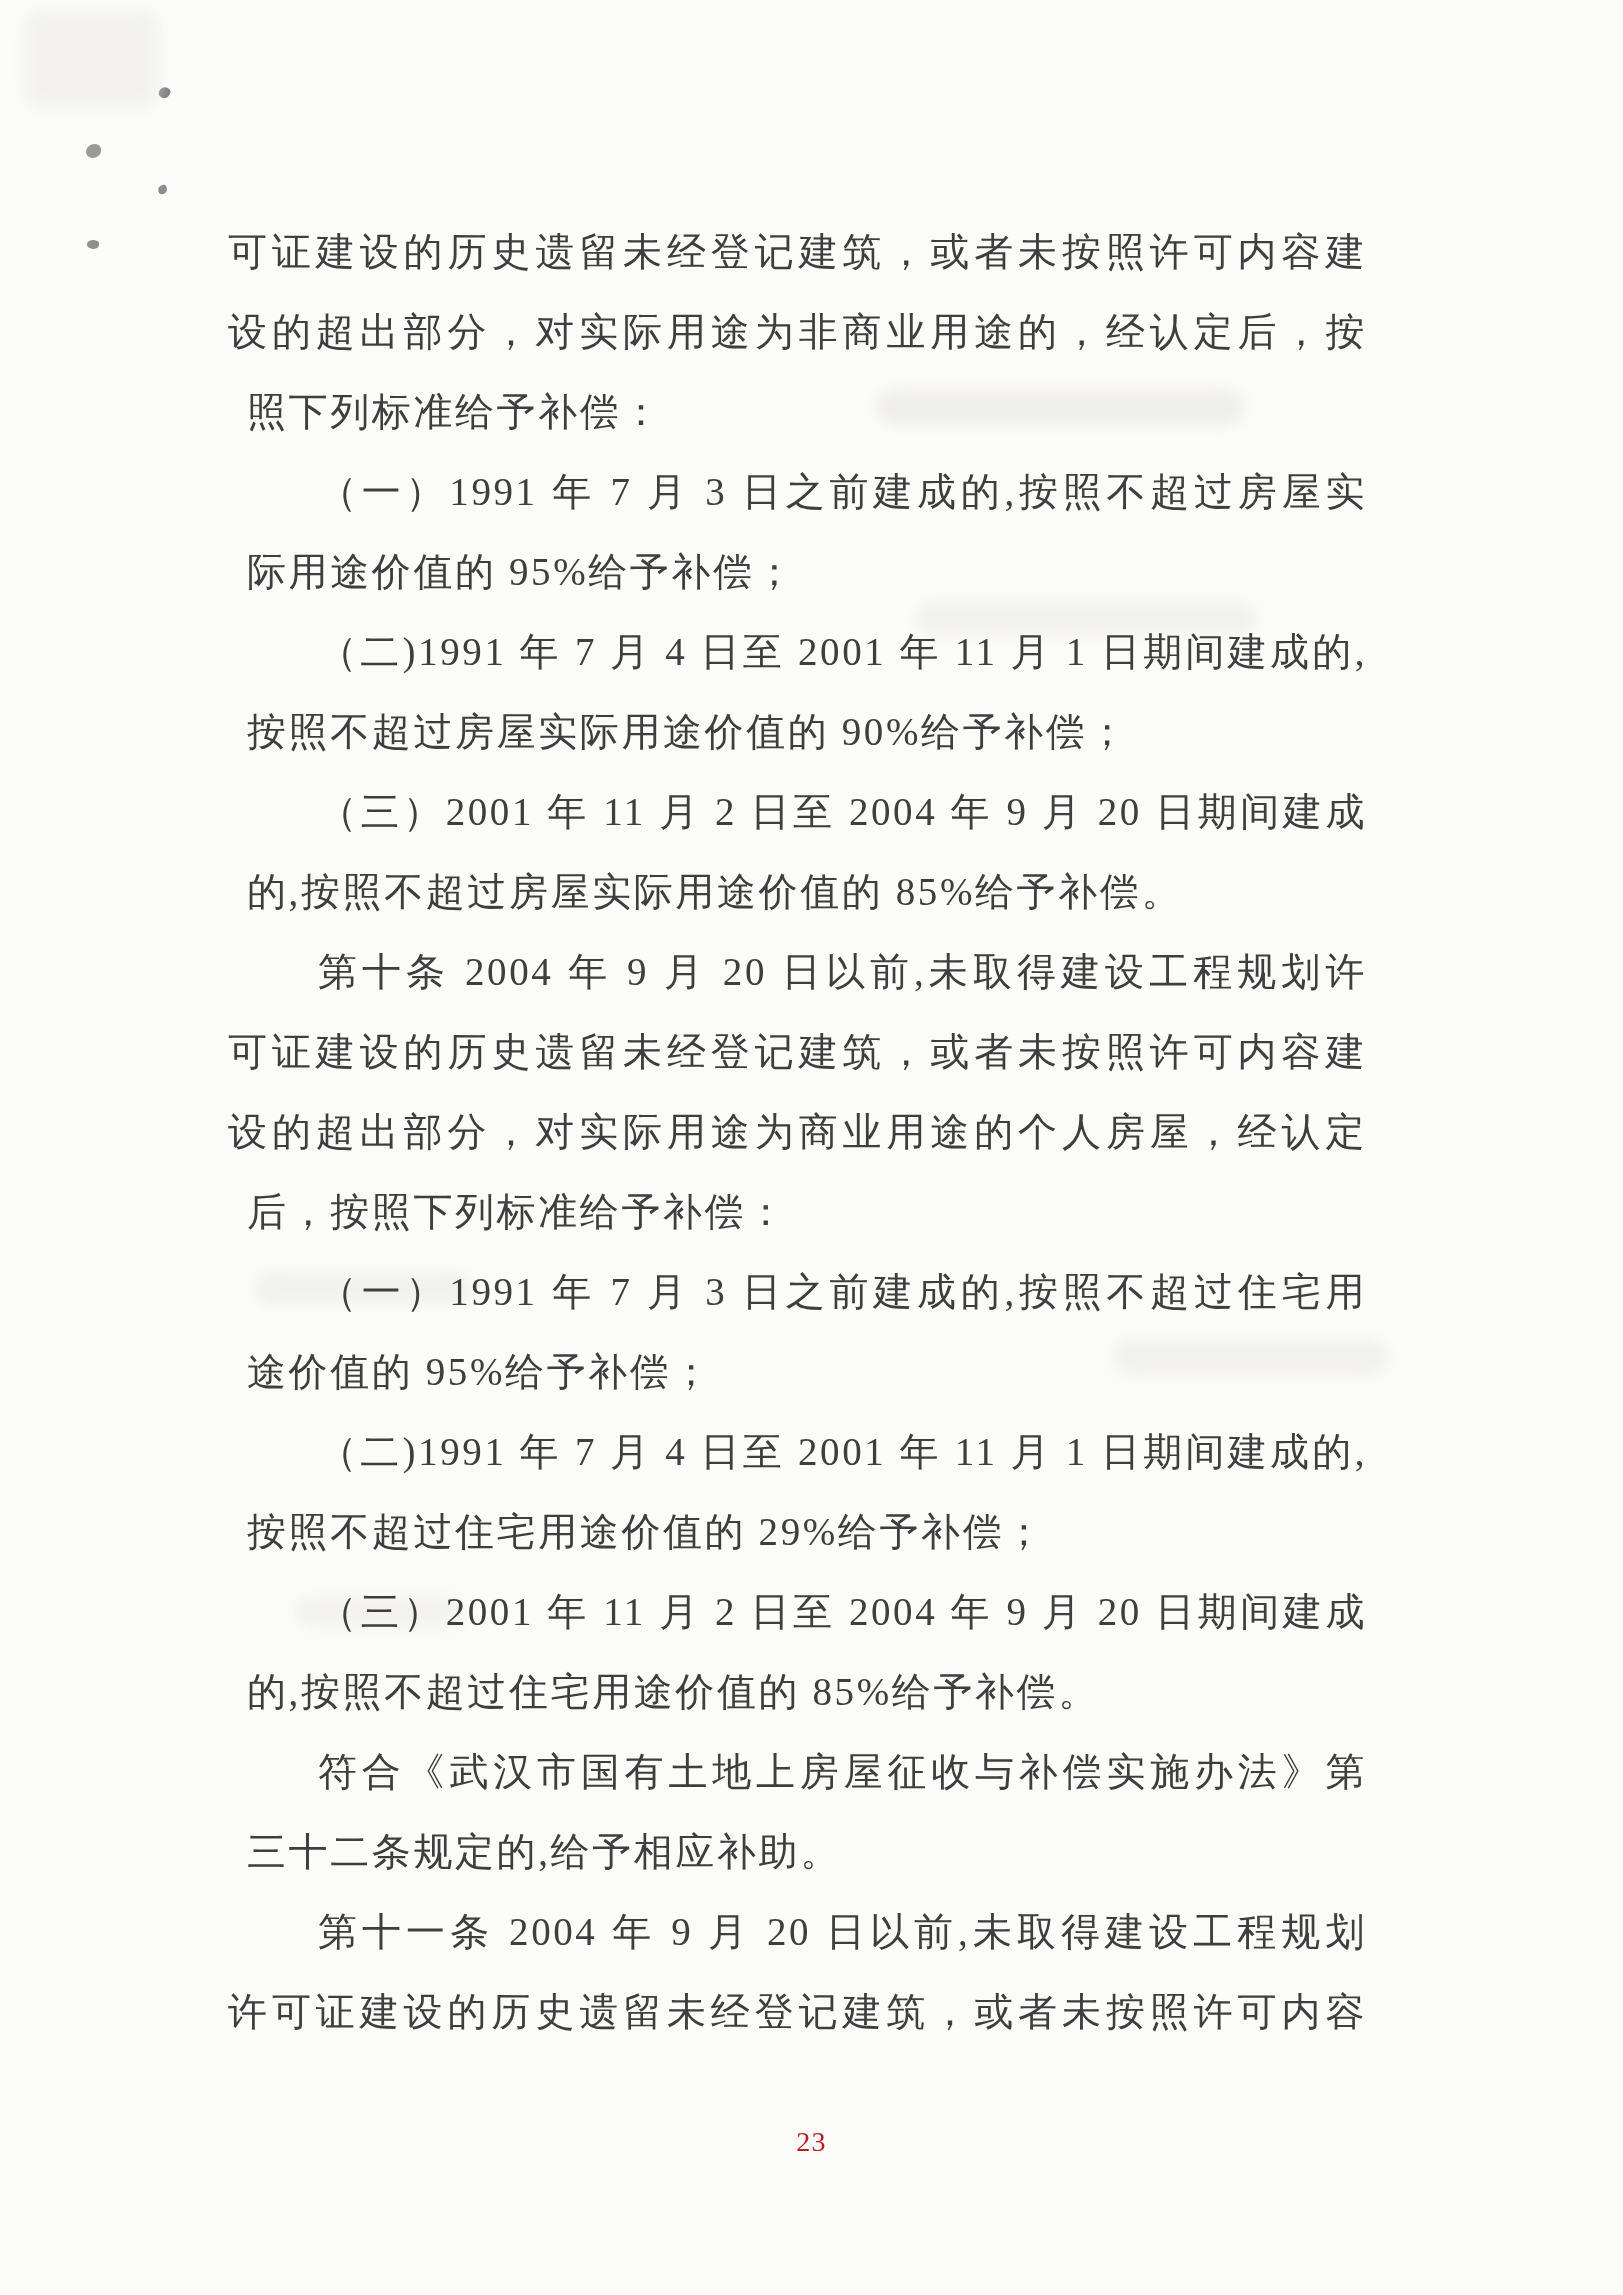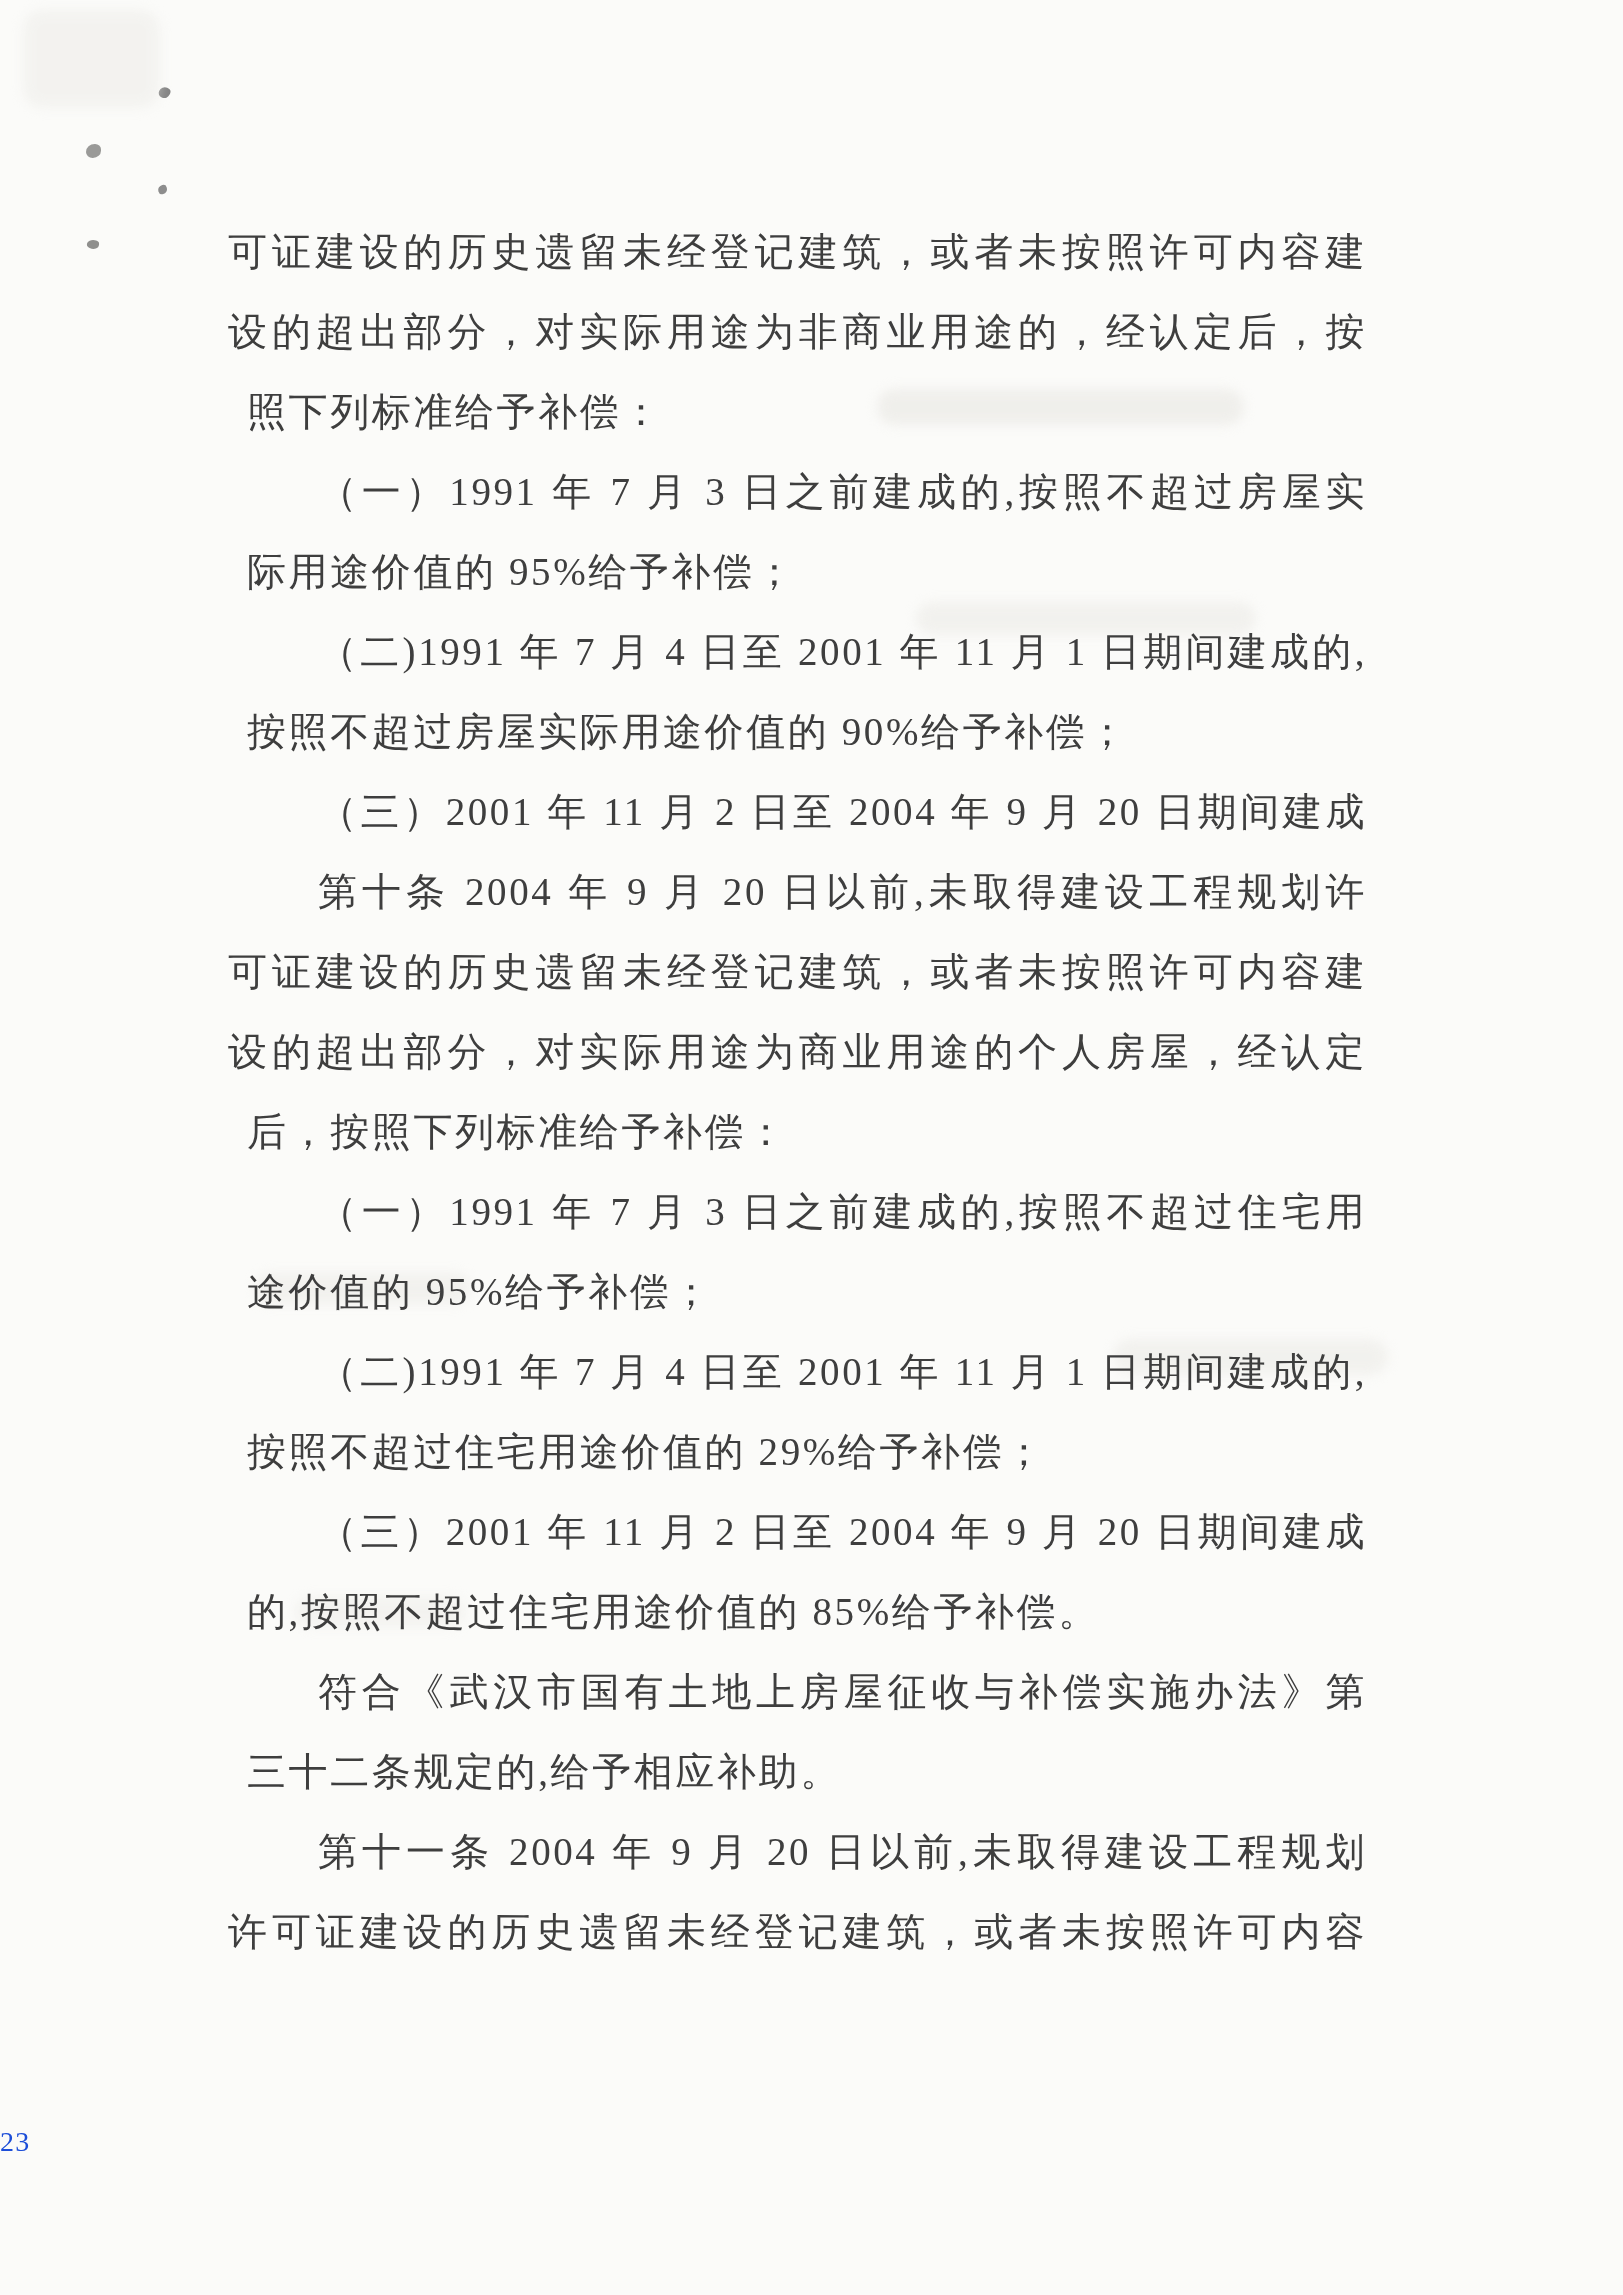--- a/index.html
+++ b/index.html
@@ -27,23 +27,24 @@
   .line.short{
     text-align-last:left;
     margin-left:19px;
   }
   .line.indent{
     text-indent:90px;
   }
   .pagenum{
     position:absolute;
     top:2126px;left:0;width:1623px;
+    text-align:center;
     font-size:28px;
     letter-spacing:1.3px;
-    color:#1d4ed8;
+    color:#b91c1c;
   }
   
   .speck{
     position:absolute;
     background:#8d8d8d;
     border-radius:60% 40% 55% 45%;
   }
   .speck.s1{left:159px;top:87px;width:10.5px;height:11px;transform:rotate(24deg);background:#838383;}
   .speck.s2{left:86px;top:144px;width:15px;height:13.7px;background:#9a9a98;}
   .speck.s3{left:158px;top:185px;width:9.2px;height:8.5px;transform:rotate(-15deg);}
@@ -82,20 +83,21 @@
 
   <div class="textblock">
     <div class="line">可证建设的历史遗留未经登记建筑，或者未按照许可内容建</div>
     <div class="line">设的超出部分，对实际用途为非商业用途的，经认定后，按</div>
     <div class="line short">照下列标准给予补偿：</div>
     <div class="line indent">（一）1991 年 7 月 3 日之前建成的,按照不超过房屋实</div>
     <div class="line short">际用途价值的 95%给予补偿；</div>
     <div class="line indent">（二)1991 年 7 月 4 日至 2001 年 11 月 1 日期间建成的,</div>
     <div class="line short">按照不超过房屋实际用途价值的 90%给予补偿；</div>
     <div class="line indent">（三）2001 年 11 月 2 日至 2004 年 9 月 20 日期间建成</div>
+    <div class="line short">的,按照不超过房屋实际用途价值的 85%给予补偿。</div>
     <div class="line indent">第十条 2004 年 9 月 20 日以前,未取得建设工程规划许</div>
     <div class="line">可证建设的历史遗留未经登记建筑，或者未按照许可内容建</div>
     <div class="line">设的超出部分，对实际用途为商业用途的个人房屋，经认定</div>
     <div class="line short">后，按照下列标准给予补偿：</div>
     <div class="line indent">（一）1991 年 7 月 3 日之前建成的,按照不超过住宅用</div>
     <div class="line short">途价值的 95%给予补偿；</div>
     <div class="line indent">（二)1991 年 7 月 4 日至 2001 年 11 月 1 日期间建成的,</div>
     <div class="line short">按照不超过住宅用途价值的 29%给予补偿；</div>
     <div class="line indent">（三）2001 年 11 月 2 日至 2004 年 9 月 20 日期间建成</div>
     <div class="line short">的,按照不超过住宅用途价值的 85%给予补偿。</div>

